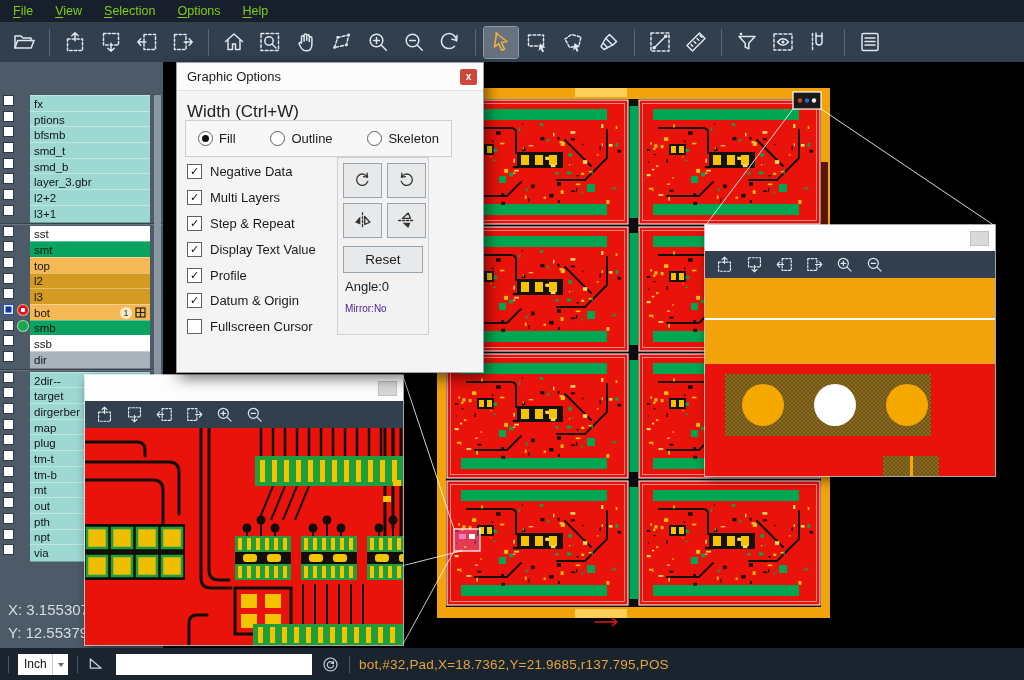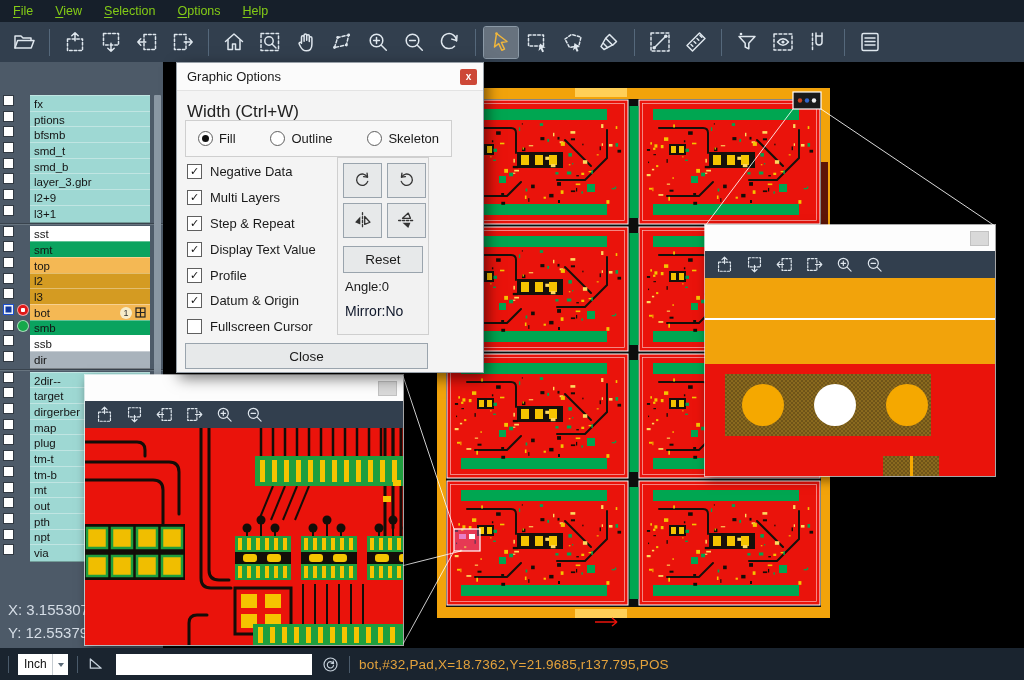--- a/index.html
+++ b/index.html
@@ -80,21 +80,21 @@
   .chk-row .cl{font-size:13px;color:#1a1a1a;white-space:nowrap;}
   #dlg-right-panel{position:absolute;left:160px;top:66px;width:92px;height:178px;border:1px solid #cfcfcf;
                    background:#f2f2f2;box-sizing:border-box;}
   #dlg-xform-grid{display:grid;grid-template-columns:39px 39px;gap:5px;padding:5px;}
   .xf-btn{width:39px;height:35px;background:#e7e9ea;border:1px solid #9aa4ad;display:flex;align-items:center;
           justify-content:center;color:#333;padding:0;}
   .xf-btn svg{width:21px;height:21px;}
   #dlg-reset{display:block;margin:3px 5px;width:80px;height:27px;background:#e7e9ea;border:1px solid #9aa4ad;
              font-size:13.5px;color:#1a1a1a;font-family:inherit;}
   #dlg-angle{position:absolute;left:7px;top:121px;font-size:13px;color:#1a1a1a;}
-  #dlg-mirror{position:absolute;left:7px;top:145px;font-size:14px;color:#0f172a;}
+  #dlg-mirror{position:absolute;left:7px;top:145px;font-size:10px;color:#4c1d95;}
   #dlg-close-btn{position:absolute;left:8px;top:252px;width:243px;height:26px;background:#e7e9ea;
                  border:1px solid #9aa4ad;font-size:13.5px;color:#1a1a1a;font-family:inherit;}
   
   #status-bar{position:absolute;left:0;bottom:0;right:0;height:32px;background:var(--statusbar-bg,#1a242f);
               display:flex;align-items:center;gap:9px;padding-left:8px;z-index:12;}
   .sb-sep{width:1px;height:17px;background:#4a5a6a;flex:none;}
   #unit-box{width:50px;height:21px;background:#fff;display:flex;align-items:center;font-size:12px;color:#111;flex:none;}
   #unit-box .uv{flex:1;padding-left:6px;}
   #unit-box .uc{width:15px;height:100%;border-left:1px solid #c6ccd1;display:flex;align-items:center;justify-content:center;}
   #unit-box .uc:after{content:"";border:3.5px solid transparent;border-top:4.5px solid #5a6a78;margin-top:4px;}
@@ -293,21 +293,21 @@
             <span class="llab" style="background: rgb(158, 216, 211);">smd_b</span>
           </div>
           <div class="lrow">
             <span class="lchk"></span>
             <span class="ldot"></span>
             <span class="llab" style="background: rgb(158, 216, 211);">layer_3.gbr</span>
           </div>
           <div class="lrow">
             <span class="lchk"></span>
             <span class="ldot"></span>
-            <span class="llab" style="background: rgb(158, 216, 211);">l2+9</span>
+            <span class="llab" style="background: rgb(158, 216, 211);">l2+2</span>
           </div>
           <div class="lrow">
             <span class="lchk"></span>
             <span class="ldot"></span>
             <span class="llab" style="background: rgb(158, 216, 211);">l3+1</span>
           </div>
         </div>
         <div class="lgroup">
           <div class="lrow">
             <span class="lchk"></span>
@@ -903,21 +903,20 @@
                 <path d="M3 12h18" stroke-dasharray="2.5 2"></path>
                 <path d="M7.5 9.5h9L14 3.5z"></path>
                 <path d="M7.5 14.5h9l-2.5 6z" fill="currentColor" stroke="none"></path>
               </svg>
             </button>
           </div>
         <button id="dlg-reset">Reset</button>
         <div id="dlg-angle">Angle:0</div>
         <div id="dlg-mirror">Mirror:No</div>
       </div>
-      <button id="dlg-close-btn">Close</button>
     </div>
   </div>
 
   <div id="status-bar">
     <span class="sb-sep"></span>
     <div id="unit-box">
       <span class="uv">Inch</span>
       <span class="uc"></span>
     </div>
     <span class="sb-sep"></span>

